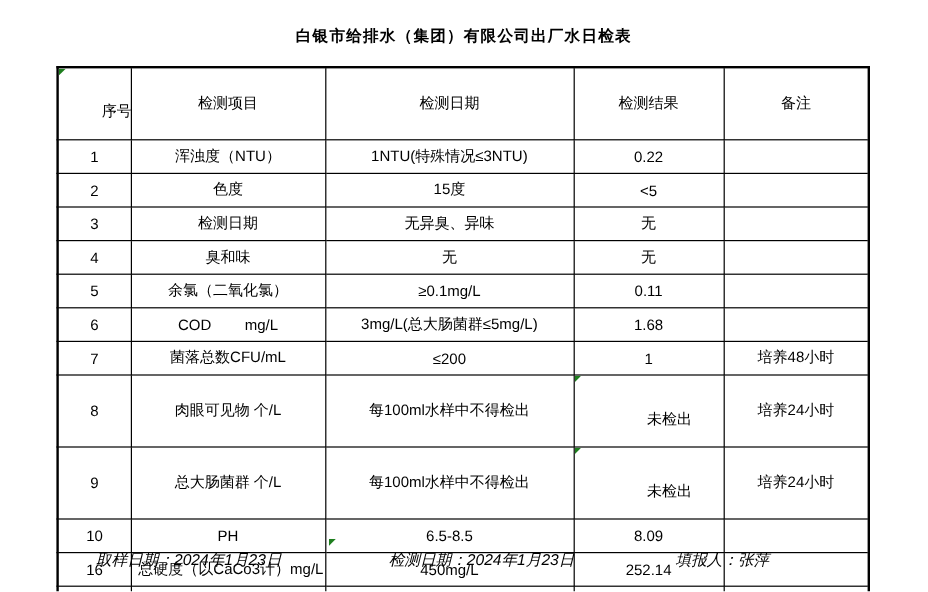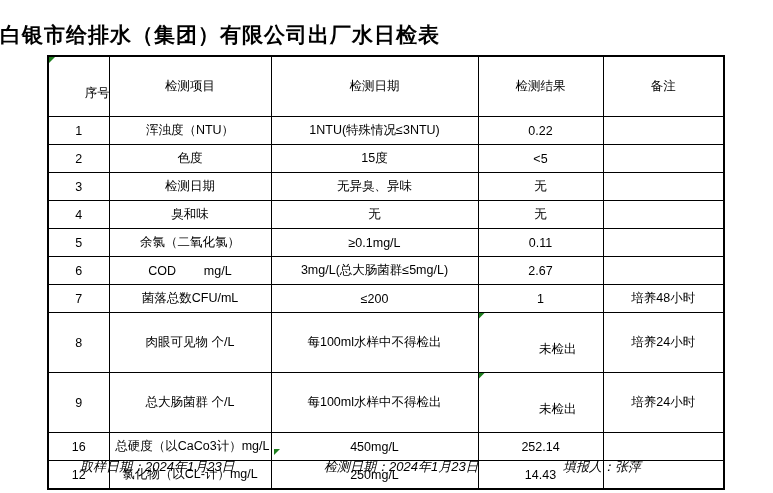--- a/index.html
+++ b/index.html
@@ -7,21 +7,22 @@
     position:relative;
     width:773px;height:493px;
     background:#ffffff;
     font-family:"Liberation Sans","DejaVu Sans",sans-serif;
     color:#000000;
     overflow:hidden;
   }
   .title{
     position:absolute;
     top:21px;left:0;width:100%;
-    font-size:21px;
+    text-align:center;
+    font-size:13px;
     font-weight:bold;
     letter-spacing:1px;
   }
   table.daily{
     position:absolute;
     left:47px;top:55px;
     border-collapse:collapse;
     table-layout:fixed;
     width:676px;
     border:2px solid #000000;
@@ -120,21 +121,21 @@
         <td>5</td>
         <td>余氯（二氧化氯）</td>
         <td>≥0.1mg/L</td>
         <td>0.11</td>
         <td></td>
       </tr>
       <tr>
         <td>6</td>
         <td>COD        mg/L</td>
         <td>3mg/L(总大肠菌群≤5mg/L)</td>
-        <td>2.67</td>
+        <td>1.68</td>
         <td></td>
       </tr>
       <tr>
         <td>7</td>
         <td>菌落总数CFU/mL</td>
         <td>≤200</td>
         <td>1</td>
         <td>培养48小时</td>
       </tr>
       <tr>
@@ -151,20 +152,27 @@
         <td>9</td>
         <td>总大肠菌群 个/L</td>
         <td>每100ml水样中不得检出</td>
         <td class="rel">
           <span class="tri"></span>
           <span>未检出</span>
         </td>
         <td>培养24小时</td>
       </tr>
       <tr>
+        <td>10</td>
+        <td>PH</td>
+        <td>6.5-8.5</td>
+        <td>8.09</td>
+        <td></td>
+      </tr>
+      <tr>
         <td>16</td>
         <td class="al">总硬度（以CaCo3计）mg/L</td>
         <td>450mg/L</td>
         <td>252.14</td>
         <td></td>
       </tr>
       <tr>
         <td>12</td>
         <td>氯化物（以CL-计）mg/L</td>
         <td>250mg/L</td>

